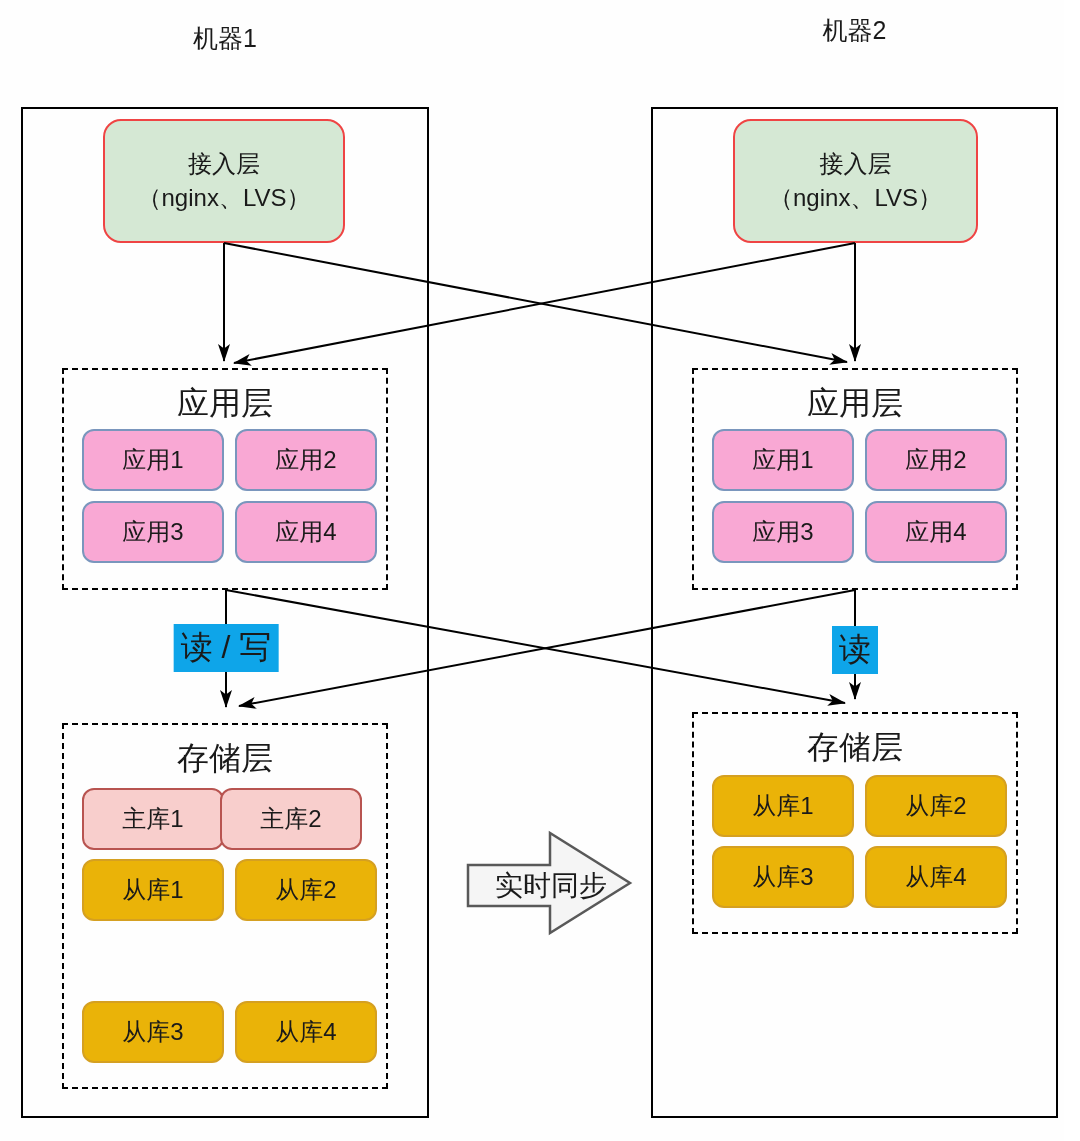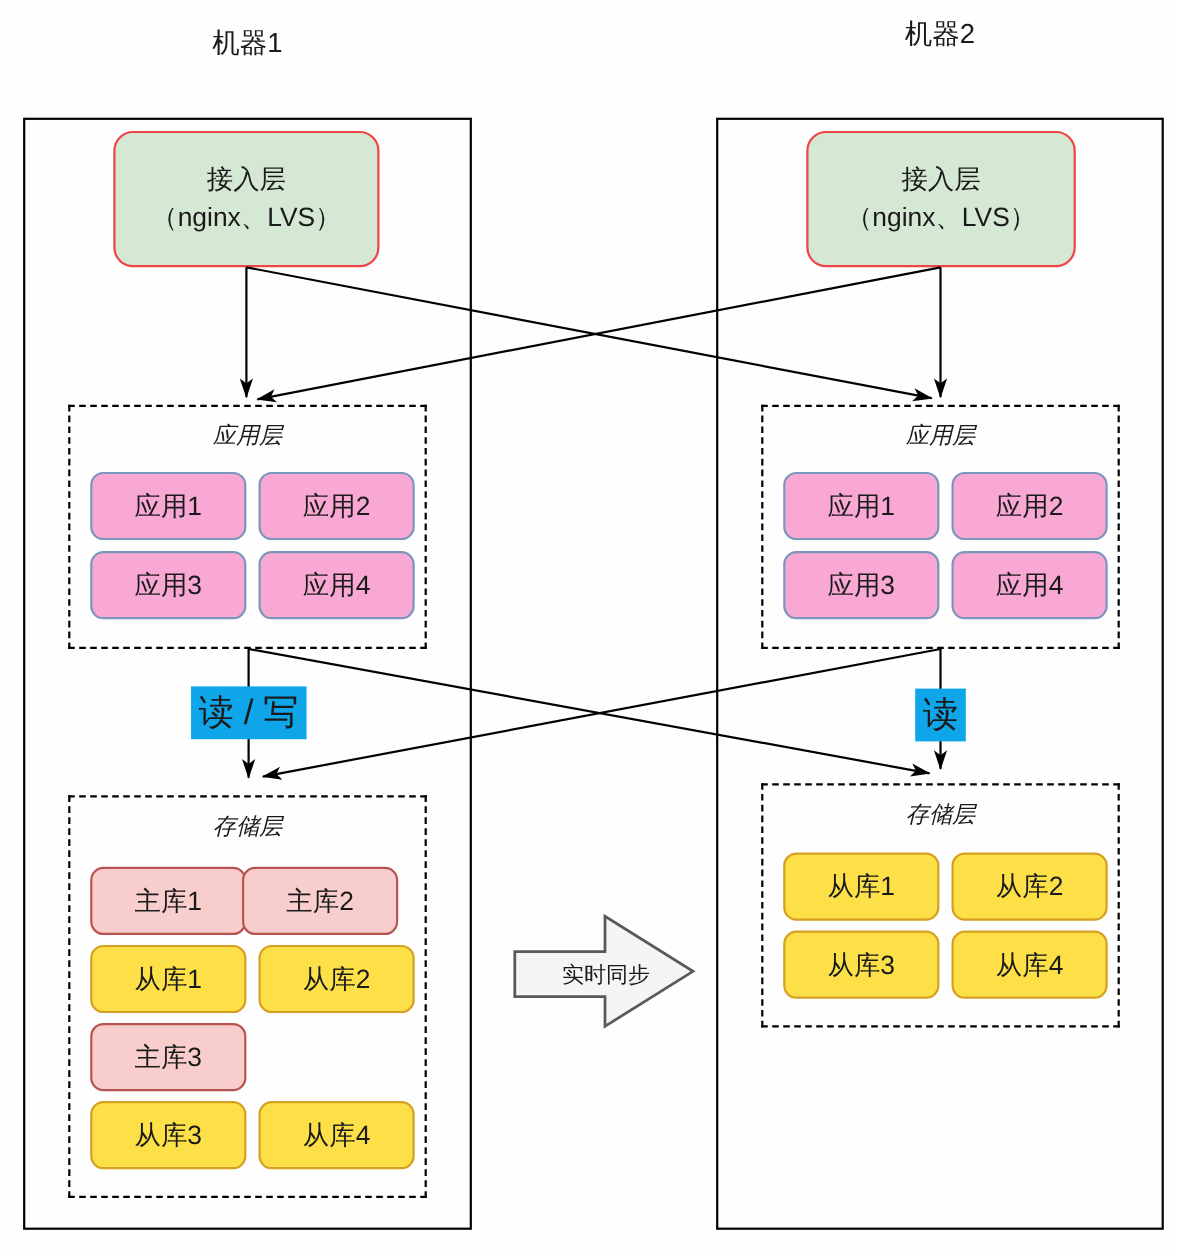--- a/index.html
+++ b/index.html
@@ -41,56 +41,55 @@
   }
   .layer-box {
     position: absolute;
     border: 2.5px dashed #000;
     z-index: 1;
   }
   .layer-title {
     display: block;
     text-align: center;
     margin-top: 12px;
-    font-size: 21px;
-    font-style: italic;
+    font-size: 32px;
   }
   .node {
     position: absolute;
     width: 142px;
     height: 62px;
     border-radius: 12px;
     display: flex;
     align-items: center;
     justify-content: center;
     font-size: 24px;
   }
   .app-node   { background: #f9a8d4; border: 2px solid #7a96bd; }
   .master-node{ background: #f8cecc; border: 2px solid #b85450; }
-  .slave-node { background: #fde047; border: 2px solid #d5a021; }
+  .slave-node { background: #eab308; border: 2px solid #d5a021; }
   .overlay {
     position: absolute;
     left: 0; top: 0;
     width: 1080px; height: 1141px;
     z-index: 2;
     pointer-events: none;
   }
   .edge-label {
     position: absolute;
     transform: translate(-50%, -50%);
     background: #0ea5e9;
     padding: 2px 7px;
     font-size: 32px;
     z-index: 3;
     white-space: nowrap;
   }
   .sync-label {
     position: absolute;
     transform: translate(-50%, -50%);
-    font-size: 20px;
+    font-size: 28px;
     z-index: 3;
     white-space: nowrap;
   }
 </style>
 </head>
 <body>
 
 <div class="canvas">
 
   <div class="machine-title" style="left:21px; top:22px; width:408px;">机器1</div>
@@ -148,23 +147,20 @@
       <span>主库1</span>
       </div>
     <div class="node master-node" style="left:156px; top:63px;">
       <span>主库2</span>
       </div>
     <div class="node slave-node" style="left:18px;  top:134px;">
       <span>从库1</span>
       </div>
     <div class="node slave-node" style="left:171px; top:134px;">
       <span>从库2</span>
-      </div>
-    <div class="node master-node" style="left:18px;  top:205px;">
-      <span>主库3</span>
       </div>
     <div class="node slave-node" style="left:18px;  top:276px;">
       <span>从库3</span>
       </div>
     <div class="node slave-node" style="left:171px; top:276px;">
       <span>从库4</span>
       </div>
   </div>
 
   <div class="layer-box" style="left:692px; top:712px; width:326px; height:222px;">

